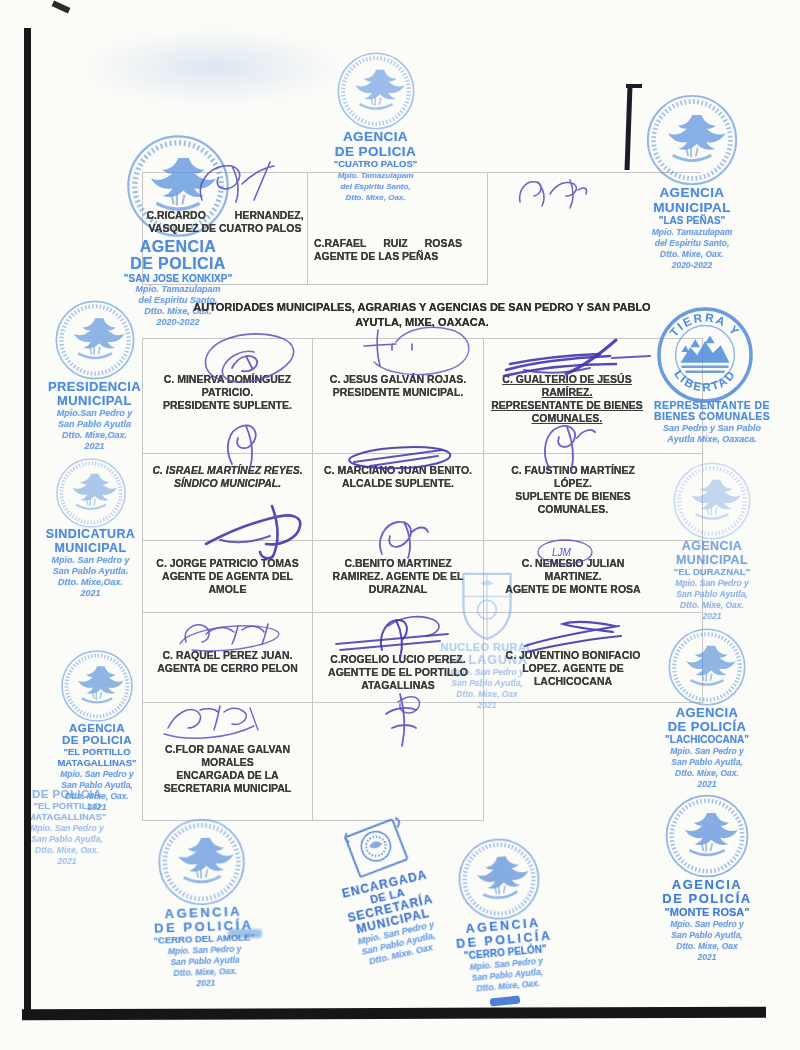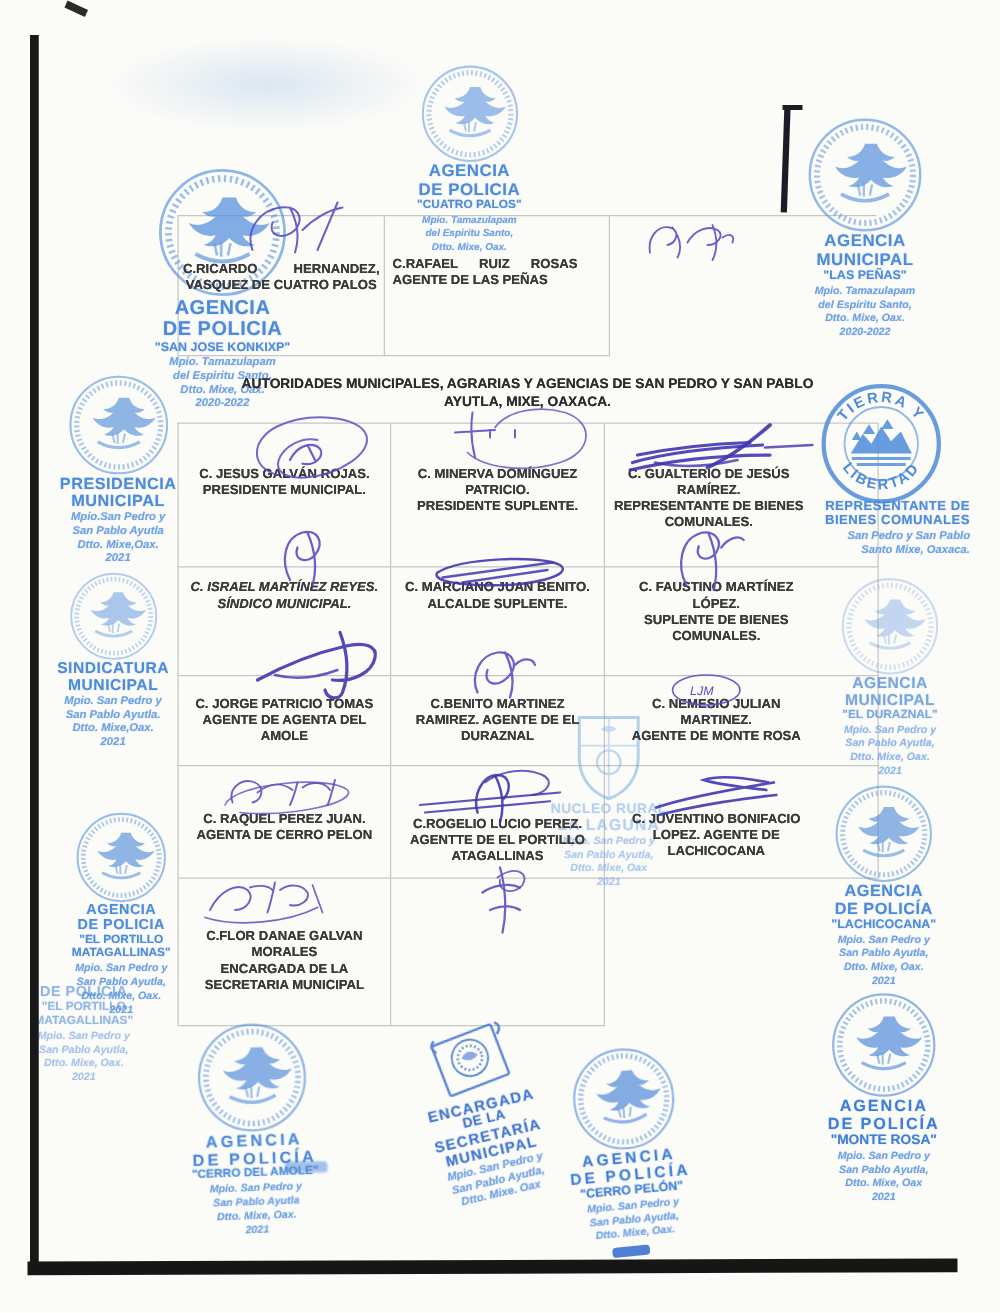--- a/index.html
+++ b/index.html
@@ -10,21 +10,21 @@
   .ghost-blob{position:absolute;z-index:1;border-radius:50%;
       background:radial-gradient(ellipse at center,rgba(110,160,220,.22),rgba(110,160,220,0) 70%);
       filter:blur(4px);}
   
   .ttable,.mtable{position:absolute;display:grid;border-top:1px solid #c6c6c6;border-left:1px solid #c6c6c6;}
   .cell{border-right:1px solid #c6c6c6;border-bottom:1px solid #c6c6c6;text-align:center;
         font-weight:bold;color:#3a3a3a;font-size:10.5px;line-height:13px;
         text-shadow:0 0 .4px #3a3a3a;}
   .tl{display:block;position:relative;z-index:3;}
   .just1{word-spacing:26px;}
-  .just2{word-spacing:14px;}
+  .just2{word-spacing:14px;margin-top:32px;}
   .title{position:absolute;left:142px;top:300px;width:560px;text-align:center;
          font-weight:bold;font-size:11px;line-height:15px;color:#2e2e2e;z-index:3;
          text-shadow:0 0 .4px #2e2e2e;}
   .title span{display:block;}
   
   .stamp{position:absolute;text-align:center;z-index:2;color:#4d8bdb;filter:blur(.15px);}
   .stamp .seal{display:block;margin:0 auto -2px auto;}
   .big{display:block;font-weight:bold;line-height:1.08;letter-spacing:.4px;color:inherit;
        text-shadow:0 0 1px rgba(80,140,220,.45);}
   .nm{display:block;font-weight:bold;line-height:1.15;color:inherit;
@@ -74,29 +74,29 @@
     </div>
     <div class="cell" style="padding-top:32px;text-align:left;padding-left:6px;">
       <span class="tl just2">C.RAFAEL RUIZ ROSAS</span>
       <span class="tl">AGENTE DE LAS PEÑAS</span>
     </div>
   </div>
 
   <div class="mtable" style="left:142px;top:338px;width:560px;grid-template-columns:170px 171px 219px;grid-template-rows:115px 87px 72px 90px 118px;">
 
     <div class="cell" style="padding-top:34px;">
-      <span class="tl">C. JESUS GALVÁN ROJAS.</span>
-      <span class="tl">PRESIDENTE MUNICIPAL.</span>
-    </div>
-    <div class="cell" style="padding-top:34px;">
       <span class="tl">C. MINERVA DOMÍNGUEZ</span>
       <span class="tl">PATRICIO.</span>
       <span class="tl">PRESIDENTE SUPLENTE.</span>
     </div>
-    <div class="cell" style="padding-top:34px;padding-right:52px;">
+    <div class="cell" style="padding-top:34px;">
+      <span class="tl">C. JESUS GALVÁN ROJAS.</span>
+      <span class="tl">PRESIDENTE MUNICIPAL.</span>
+    </div>
+    <div class="cell" style="padding-top:34px;padding-right:52px;text-decoration:underline;">
       <span class="tl">C. GUALTERIO DE JESÚS</span>
       <span class="tl">RAMÍREZ.</span>
       <span class="tl">REPRESENTANTE DE BIENES</span>
       <span class="tl">COMUNALES.</span>
     </div>
 
     <div class="cell" style="padding-top:10px;font-style:italic;">
       <span class="tl">C. ISRAEL MARTÍNEZ REYES.</span>
       <span class="tl">SÍNDICO MUNICIPAL.</span>
     </div>
@@ -256,25 +256,25 @@
         <textPath href="#arcB" startOffset="50%" text-anchor="middle">LIBERTAD</textPath>
       </text>
       <g fill="currentColor" opacity=".85">
         <path d="M25 58 L35 42 L42 50 L50 36 L58 48 L66 40 L75 58 Z"></path>
         <path d="M40 34 l5 8 h-10 z M55 30 l5 8 h-10 z M30 40 l4 7 h-8 z"></path>
       </g>
       <path d="M26 62 H74 M30 67 H70" stroke="currentColor" stroke-width="2.5" opacity=".8"></path>
     </svg>
   </div>
 
-  <div class="stamp" style="left:648px;top:400px;width:128px;text-align:right;">
+  <div class="stamp" style="left:648px;top:400px;width:128px;">
     <span class="big" style="font-size:10.5px;">REPRESENTANTE DE</span>
     <span class="big" style="font-size:10.5px;">BIENES COMUNALES</span>
     <span class="sb" style="font-size:9px;">San Pedro y San Pablo</span>
-    <span class="sb" style="font-size:9px;">Santo Mixe, Oaxaca.</span>
+    <span class="sb" style="font-size:9px;">Ayutla Mixe, Oaxaca.</span>
   </div>
 
   <div class="stamp" style="left:650px;top:460px;width:124px;opacity:.75;">
     <svg class="seal" width="82" height="82" style="opacity:.55">
         <use href="#eagle-seal"></use>
       </svg>
     <span class="big" style="font-size:12.5px;">AGENCIA</span>
     <span class="big" style="font-size:12.5px;">MUNICIPAL</span>
     <span class="nm" style="font-size:9.5px;">"EL DURAZNAL"</span>
     <span class="sb">Mpio. San Pedro y</span>

